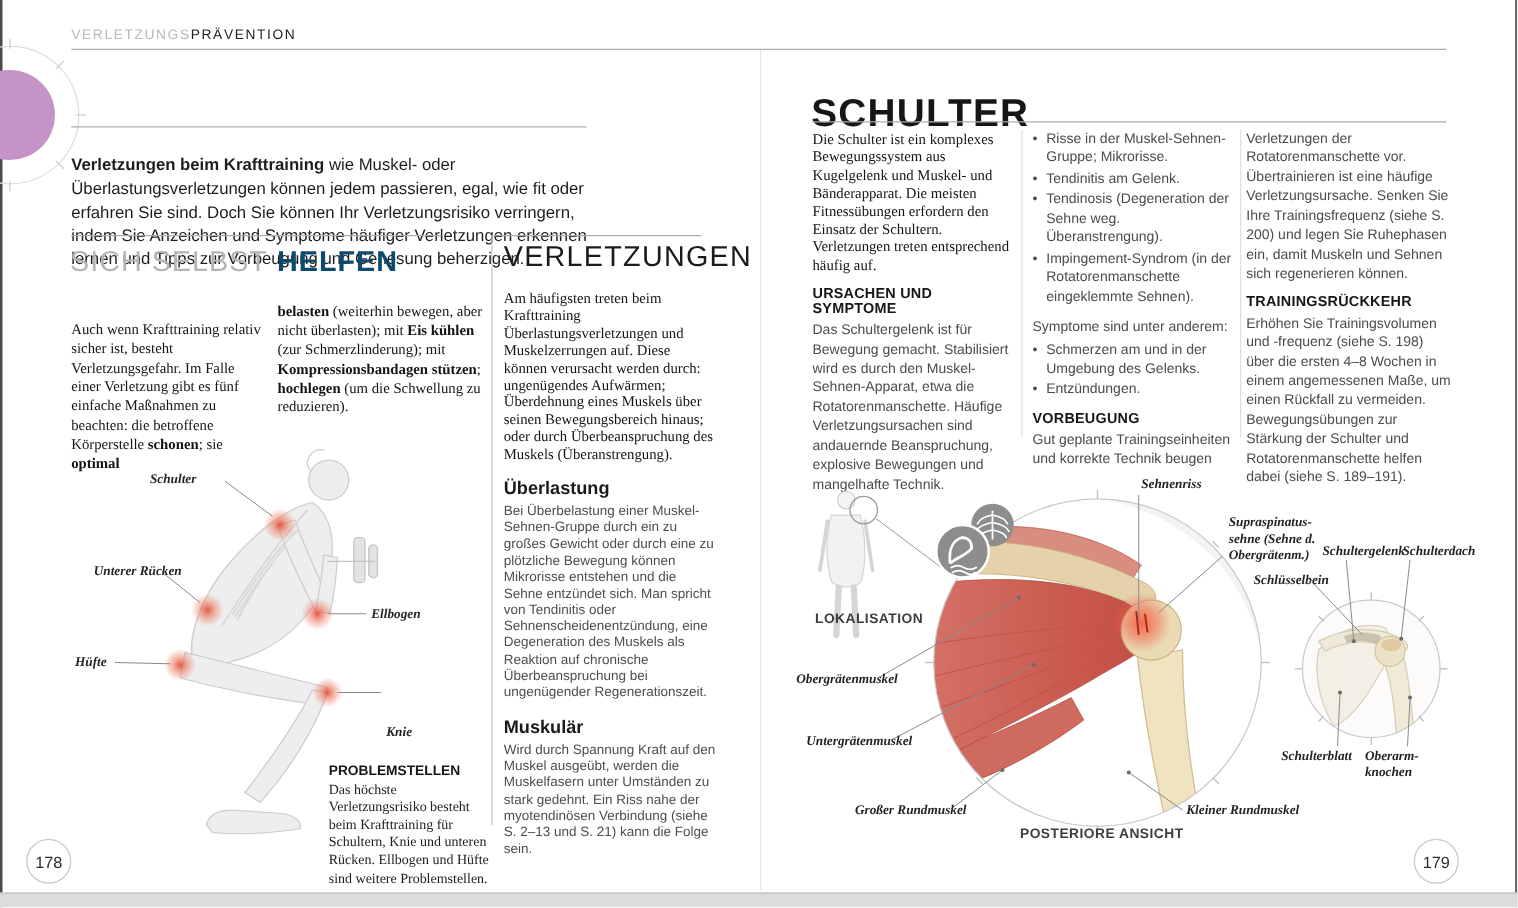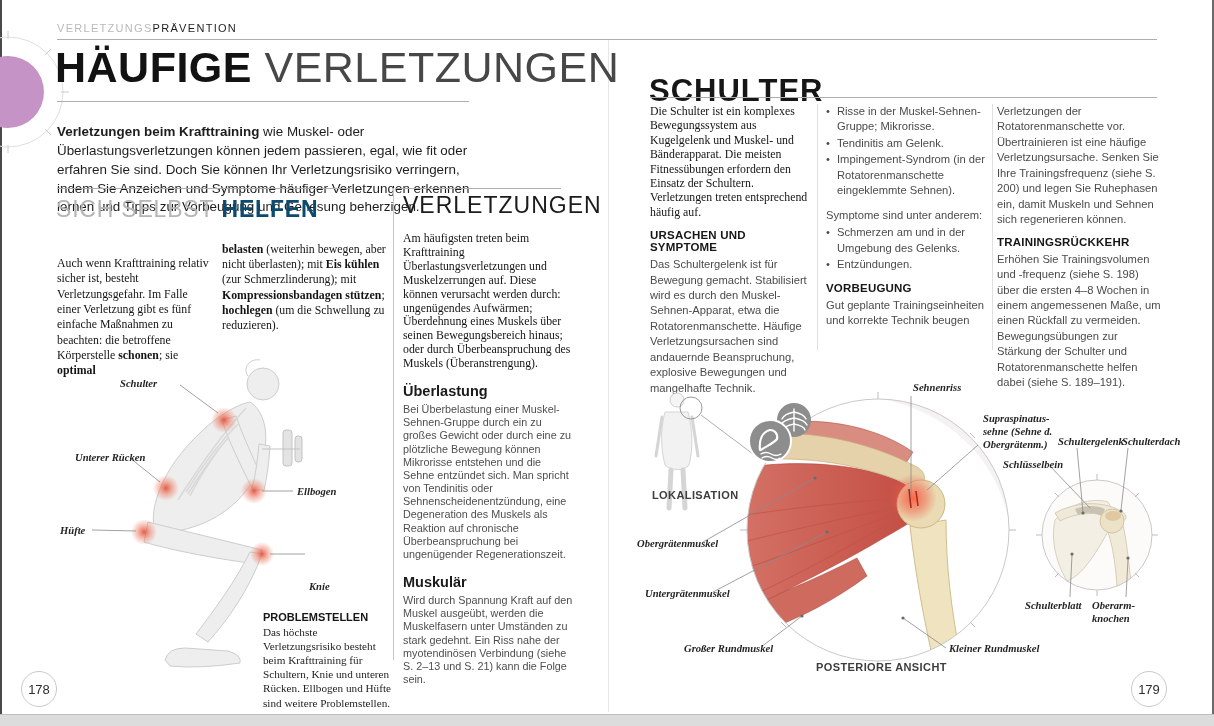--- a/index.html
+++ b/index.html
@@ -102,24 +102,20 @@
         <line x1="23" y1="109" x2="29" y2="103"></line>
     </g>
     <circle cx="66" cy="66" r="36" fill="#c593c6"></circle>
   </svg>
 
   <div class="kicker">
     <span class="lt">VERLETZUNGS</span><span class="bd">PRÄVENTION</span>
   </div>
   <div class="hrule rule-kicker"></div>
 
-  <div class="main-title">
-    <span class="bd">HÄUFIGE</span>
-    <span class="lt">VERLETZUNGEN</span>
-  </div>
   <div class="hrule rule-title"></div>
 
   <p class="intro"><span class="seg-b">Verletzungen beim Krafttraining</span><span> wie Muskel- oder Überlastungsverletzungen können jedem passieren, egal, wie fit oder erfahren Sie sind. Doch Sie können Ihr Verletzungsrisiko verringern, indem Sie Anzeichen und Symptome häufiger Verletzungen erkennen lernen und Tipps zur Vorbeugung und Genesung beherzigen.</span></p>
 
   <div class="hrule rule-a"></div>
   <div class="hrule rule-b"></div>
   <div class="vdiv"></div>
 
   <div class="sh-head">
     <span class="lt">SICH SELBST</span>
@@ -211,20 +207,21 @@
   <div class="rcol c1">
     <p class="p-serif serif">Die Schulter ist ein komplexes Bewegungssystem aus Kugelgelenk und Muskel- und Bänderapparat. Die meisten Fitnessübungen erfordern den Einsatz der Schultern. Verletzungen treten entsprechend häufig auf.</p>
     <h3 class="shead">URSACHEN UND SYMPTOME</h3>
     <p class="sbody">Das Schultergelenk ist für Bewegung gemacht. Stabilisiert wird es durch den Muskel-Sehnen-Apparat, etwa die Rotatorenmanschette. Häufige Verletzungsursachen sind andauernde Beanspruchung, explosive Bewegungen und mangelhafte Technik.</p>
   </div>
 
   <div class="rcol c2">
     <ul class="blist">
       <li>Risse in der Muskel-Sehnen-Gruppe; Mikrorisse.</li>
       <li>Tendinitis am Gelenk.</li>
+      <li>Tendinosis (Degeneration der Sehne weg. Überanstrengung).</li>
       <li>Impingement-Syndrom (in der Rotatorenmanschette eingeklemmte Sehnen).</li>
     </ul>
     <p class="sbody" style="margin-bottom:2px;">Symptome sind unter anderem:</p>
     <ul class="blist">
       <li>Schmerzen am und in der Umgebung des Gelenks.</li>
       <li>Entzündungen.</li>
     </ul>
     <h3 class="shead">VORBEUGUNG</h3>
     <p class="sbody">Gut geplante Trainingseinheiten und korrekte Technik beugen</p>
   </div>

